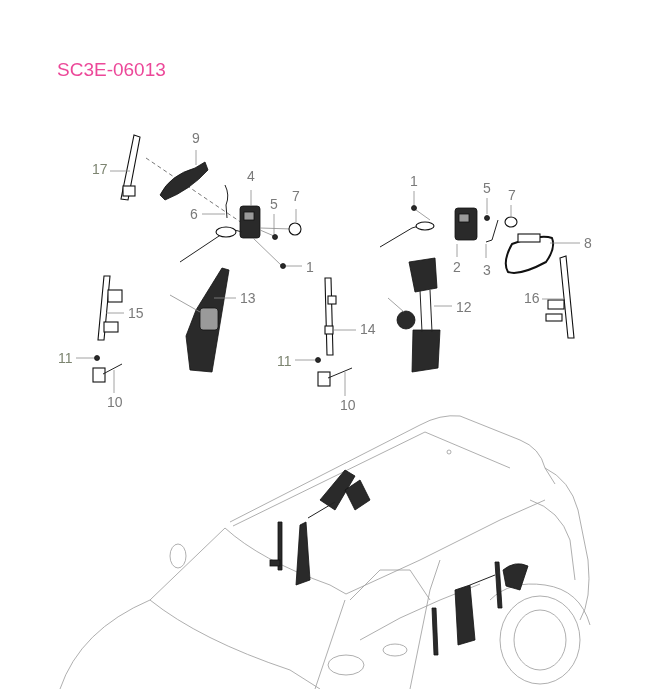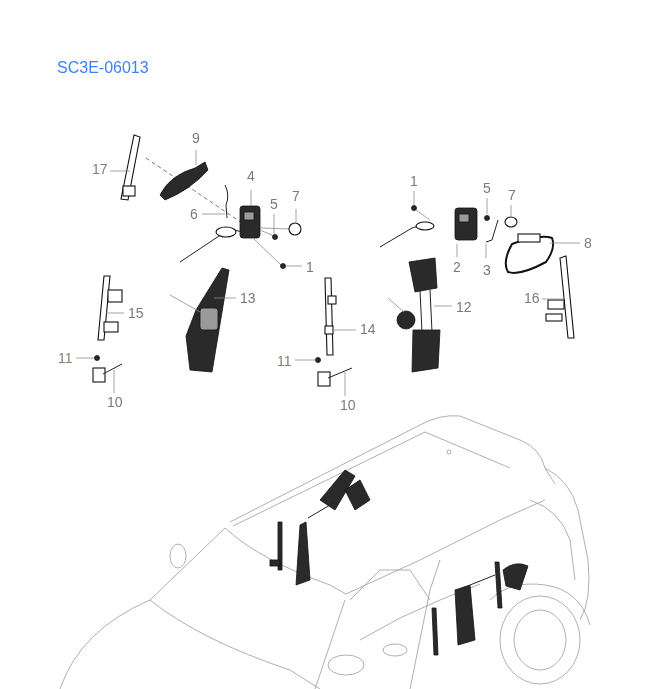--- a/index.html
+++ b/index.html
@@ -1,17 +1,17 @@
 <!DOCTYPE html>
 <html><head>
 <meta charset="utf-8">
 <style>
   html, body { margin:0; padding:0; background:#ffffff; }
   body { width:670px; height:689px; position:relative; overflow:hidden; font-family:"Liberation Sans", sans-serif; }
-  .code { position:absolute; left:57px; top:59px; font-size:16px; color:#3b82f6; }
+  .code { position:absolute; left:57px; top:59px; font-size:19px; color:#ec4899; }
   svg.diagram { position:absolute; left:0; top:0; }
   .lbl { font-family:"Liberation Sans", sans-serif; font-size:14px; fill:#7a7a7a; }
   .lbl.olive { fill:#7c8470; }
   .lead { stroke:#8a8a8a; stroke-width:0.8; fill:none; }
   .dash { stroke:#555; stroke-width:0.8; stroke-dasharray:4 3; fill:none; }
   .part { fill:#ffffff; stroke:#111; stroke-width:1.1; }
   .part-d { fill:#2a2a2a; stroke:#111; stroke-width:0.8; }
   .part-m { fill:#9a9a9a; stroke:#111; stroke-width:0.8; }
   .thin { stroke:#222; stroke-width:1; fill:none; }
   .car { stroke:#9a9a9a; stroke-width:0.8; fill:none; }

